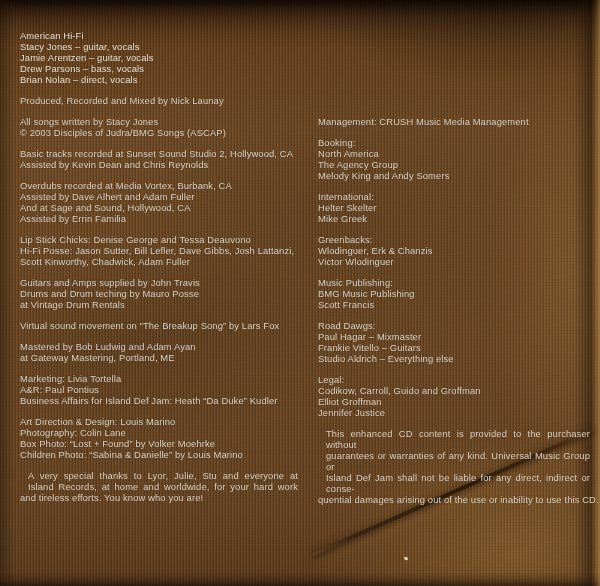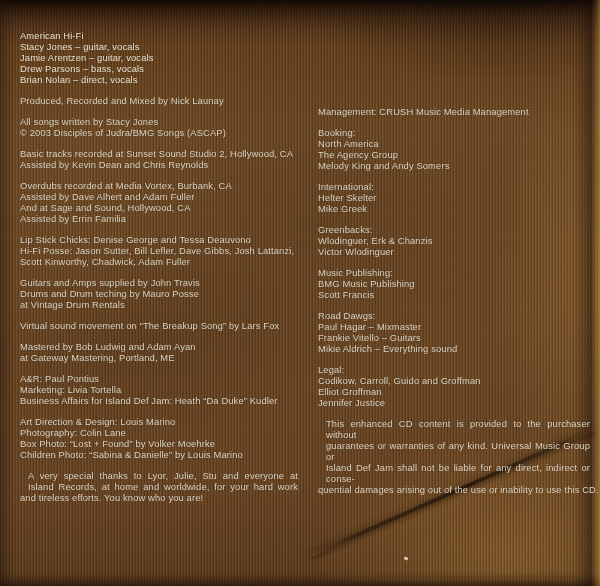--- a/index.html
+++ b/index.html
@@ -47,21 +47,21 @@
   }
   .fleck {
     position:absolute; left:404px; top:557px; width:4px; height:3px;
     background:#e9e0c9; border-radius:50%; transform:rotate(20deg); opacity:.9;
   }
   .col {
     position:absolute; color:#d9d3c4; font-size:9.4px; line-height:11px;
     letter-spacing:0.12px; text-shadow:0 0 1px rgba(50,28,12,0.35);
   }
   .col-left  { left:20px;  top:30px;  width:278px; }
-  .col-right { left:318px; top:106px; width:272px; }
+  .col-right { left:318px; top:116px; width:272px; }
   .para { margin:0 0 10px 0; }
   .para:last-child { margin-bottom:0; }
   .para.bold { font-weight:normal; color:#e8e2d2; }
   .line { white-space:nowrap; }
   .line.jline { white-space:normal; text-align:justify; text-align-last:justify;padding-left:8px; }
 </style>
 </head>
 <body>
 
 <div class="page">
@@ -108,22 +108,22 @@
         <div class="line">at Vintage Drum Rentals</div>
       </div>
       <div class="para">
         <div class="line">Virtual sound movement on “The Breakup Song” by Lars Fox</div>
       </div>
       <div class="para">
         <div class="line">Mastered by Bob Ludwig and Adam Ayan</div>
         <div class="line">at Gateway Mastering, Portland, ME</div>
       </div>
       <div class="para">
+        <div class="line">Marketing: Livia Tortella</div>
         <div class="line">A&amp;R: Paul Pontius</div>
-        <div class="line">Marketing: Livia Tortella</div>
         <div class="line">Business Affairs for Island Def Jam: Heath “Da Duke” Kudler</div>
       </div>
       <div class="para">
         <div class="line">Art Direction &amp; Design: Louis Marino</div>
         <div class="line">Photography: Colin Lane</div>
         <div class="line">Box Photo: “Lost + Found” by Volker Moehrke</div>
         <div class="line">Children Photo: “Sabina &amp; Danielle” by Louis Marino</div>
       </div>
       <div class="para">
         <div class="line jline">A very special thanks to Lyor, Julie, Stu and everyone at</div>
@@ -153,21 +153,21 @@
       </div>
       <div class="para">
         <div class="line">Music Publishing:</div>
         <div class="line">BMG Music Publishing</div>
         <div class="line">Scott Francis</div>
       </div>
       <div class="para">
         <div class="line">Road Dawgs:</div>
         <div class="line">Paul Hagar – Mixmaster</div>
         <div class="line">Frankie Vitello – Guitars</div>
-        <div class="line">Mikie Aldrich – Everything sound</div>
+        <div class="line">Studio Aldrich – Everything else</div>
       </div>
       <div class="para">
         <div class="line">Legal:</div>
         <div class="line">Codikow, Carroll, Guido and Groffman</div>
         <div class="line">Elliot Groffman</div>
         <div class="line">Jennifer Justice</div>
       </div>
       <div class="para">
         <div class="line jline">This enhanced CD content is provided to the purchaser without</div>
         <div class="line jline">guarantees or warranties of any kind. Universal Music Group or</div>

